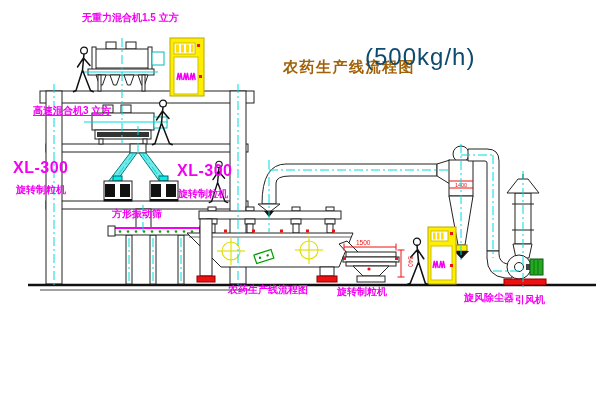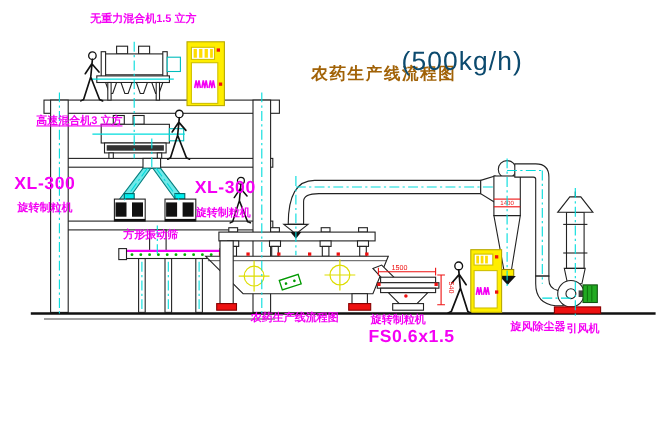--- a/index.html
+++ b/index.html
@@ -299,18 +299,17 @@
 <div class="lbl model" style="left:13px;top:159px;">XL-300</div>
 <div class="lbl" style="left:16px;top:184px;">旋转制粒机</div>
 <div class="lbl model" style="left:177px;top:162px;">XL-300</div>
 <div class="lbl" style="left:178px;top:188px;">旋转制粒机</div>
 
 <div class="lbl" style="left:112px;top:208px;">方形振动筛</div>
 
 <div class="lbl" style="left:228px;top:284px;">农药生产线流程图</div>
 
 <div class="lbl" style="left:337px;top:286px;">旋转制粒机</div>
-<div class="lbl model" style="left:335px;top:298px;">FS0.6x1.5</div>
 
 <div class="lbl" style="left:447px;top:292px;margin-left:17px;">旋风除尘器</div>
 <div class="lbl" style="left:515px;top:294px;text-align:right;">引风机</div>
 
 </div>
 
 </body></html>

